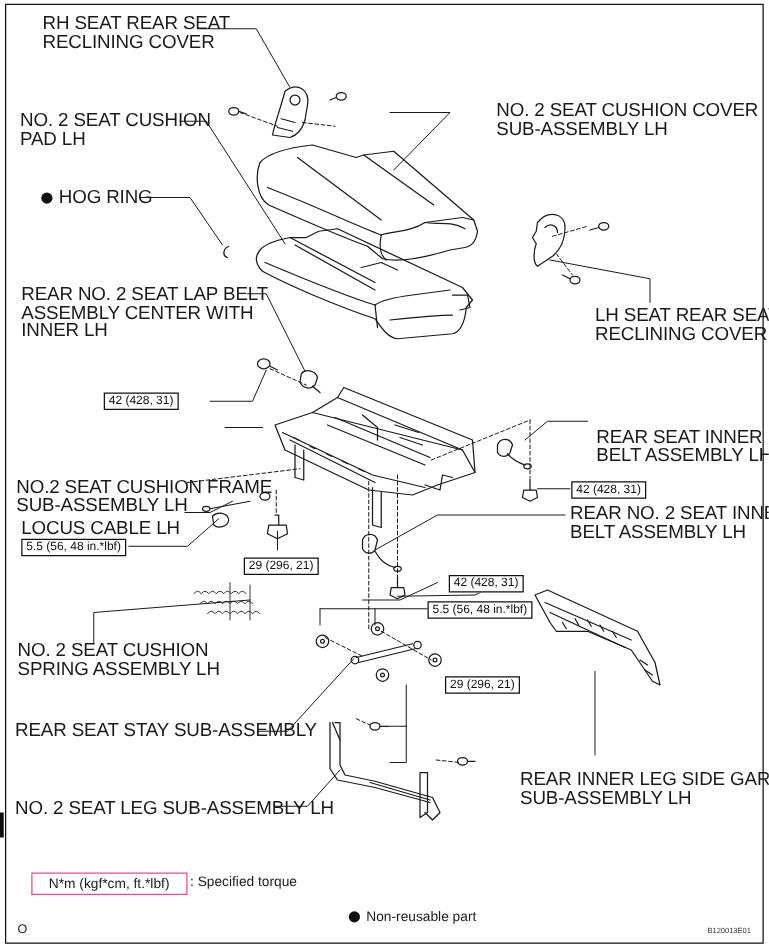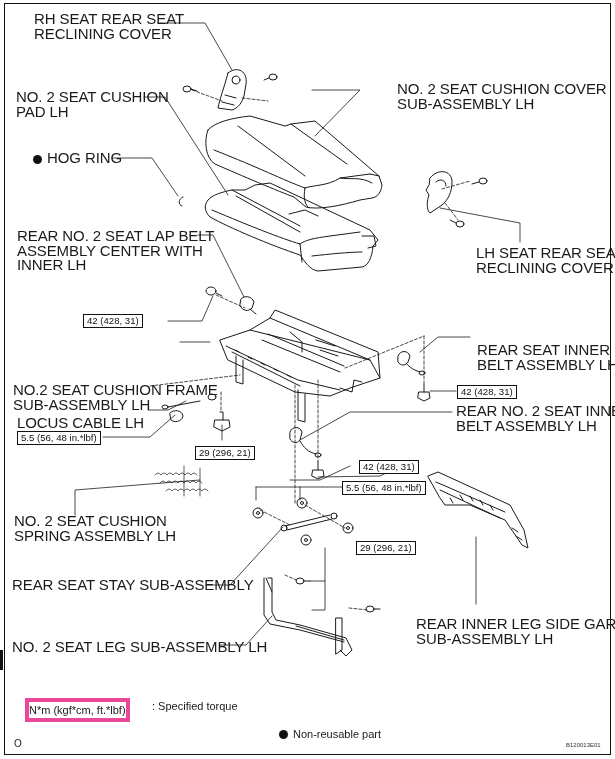--- a/index.html
+++ b/index.html
@@ -8,22 +8,22 @@
   #frame { position: absolute; left: 4px; top: 3px; width: 607px; height: 752px;
            border: 1.5px solid #111; box-sizing: border-box; }
   #edge-mark { position: absolute; left: 0; top: 650px; width: 3px; height: 20px; background: #111; }
   #art { position: absolute; left: 0; top: 0; width: 615px; height: 759px; }
   .lbl { position: absolute; font-size: 15px; line-height: 14.5px; letter-spacing: -0.1px;
          white-space: pre; color: #1a1a1a; }
   .tq { position: absolute; font-size: 9.6px; font-weight: normal; line-height: 12px;
         border: 1px solid #111; padding: 0 3px; background: #fff; white-space: nowrap; color: #111; }
   .dot { display: inline-block; width: 9px; height: 9px; border-radius: 50%; background: #111;
          vertical-align: -1px; margin-right: 5px; }
-  .legend-box { position: absolute; font-size: 11px; line-height: 14px; border: 4px solid #ec4899;
-                padding: 1px 0; white-space: nowrap; }
+  .legend-box { position: absolute; font-size: 11px; line-height: 14px; border: 1px solid #ec4899;
+                padding: 1px 13px; white-space: nowrap; }
   .legend-text { position: absolute; font-size: 11px; line-height: 14px; white-space: nowrap; }
   .small { position: absolute; font-size: 6px; color: #333; white-space: nowrap; }
 </style>
 </head>
 <body>
 
 <div id="frame"></div>
 <div id="edge-mark"></div>
 
 <svg id="art" viewBox="0 0 615 759" fill="none" stroke="#1a1a1a" stroke-width="1" stroke-linejoin="round" stroke-linecap="round">

